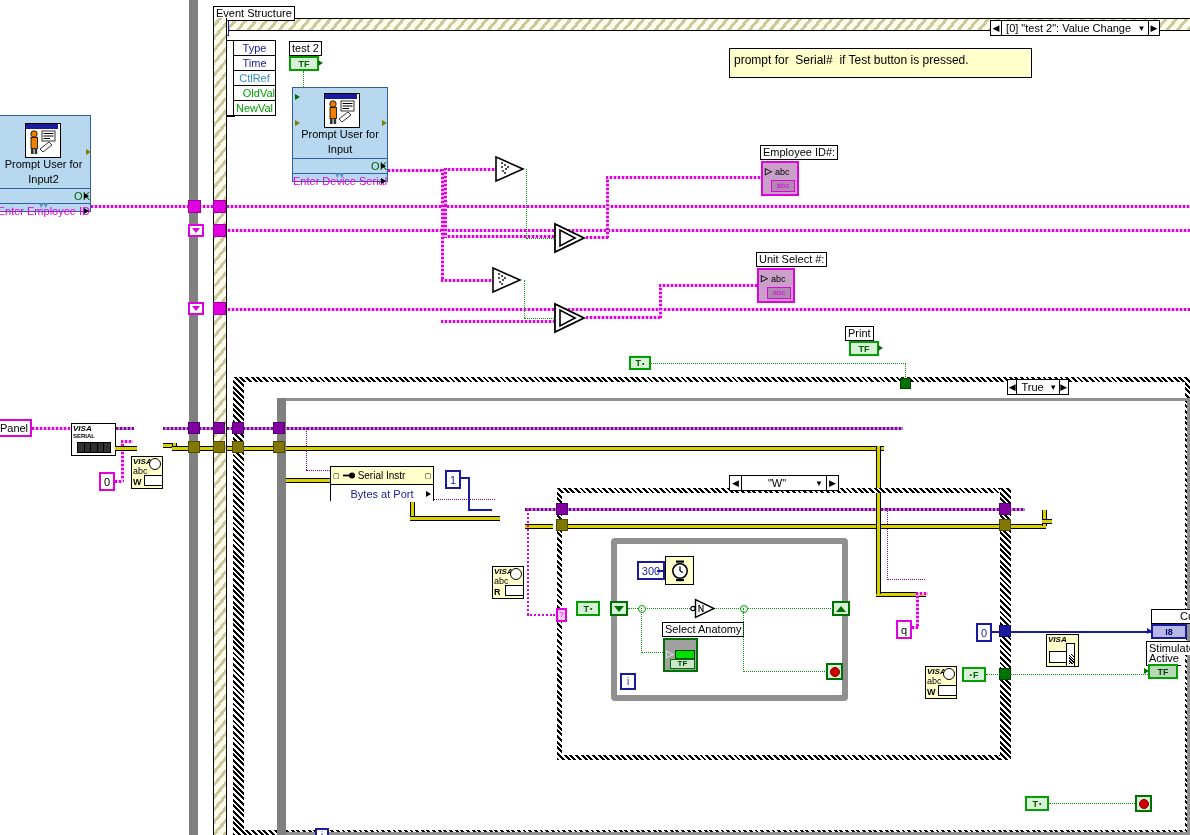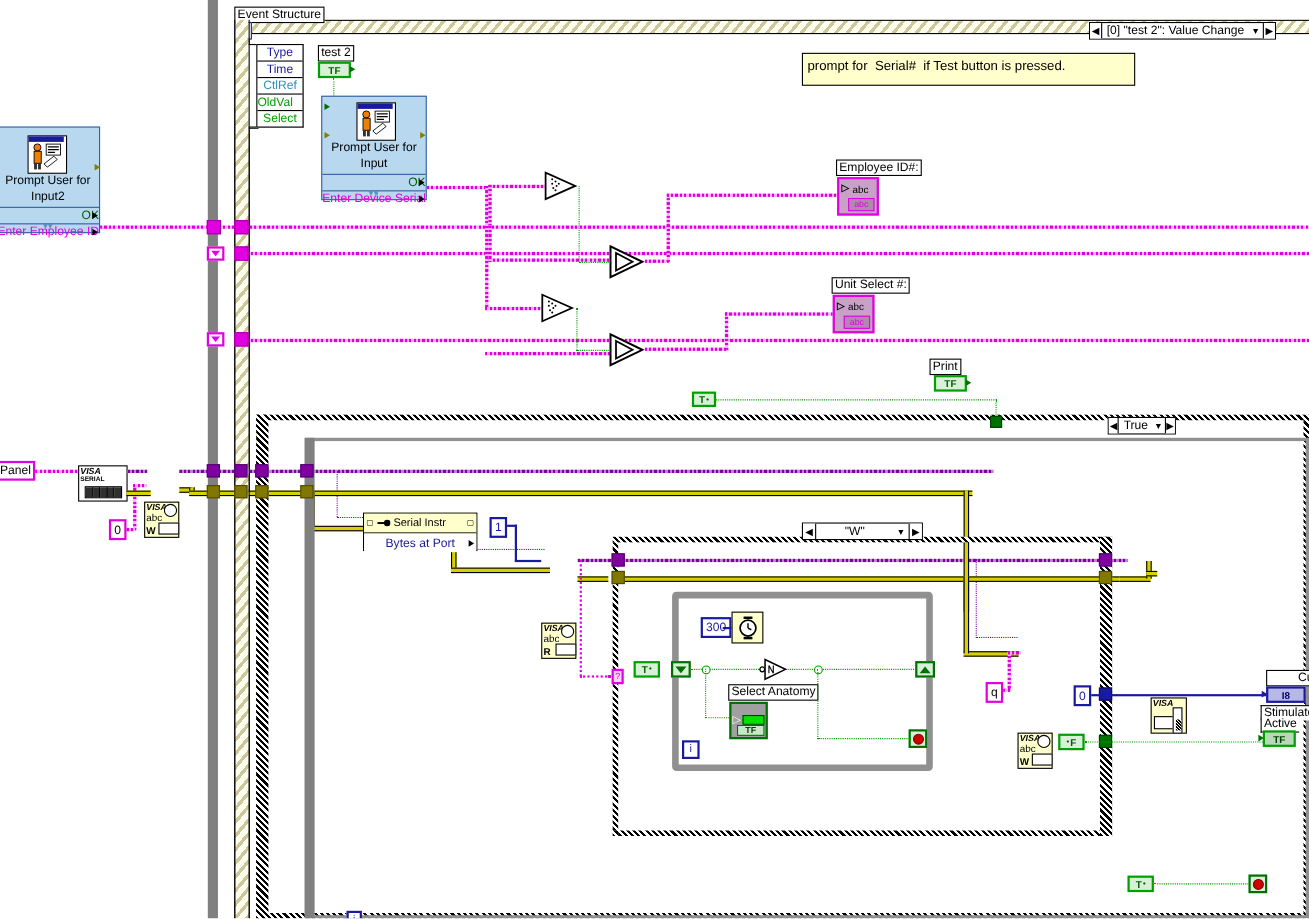--- a/index.html
+++ b/index.html
@@ -307,22 +307,22 @@
   </div>
 
   <div class="abs" style="left:224px; top:40px; width:9px; height:75px; background:#b0b0b0; border:1px solid #000;"></div>
   <div class="abs evt-terms" style="left:224px; top:40px; width:52px; height:76px; border-left:none;">
     <div style="visibility:hidden">x</div>
   </div>
   <div class="abs" style="left:233px; top:40px; width:43px; height:76px; border:1px solid #000; background:#fff; box-sizing:border-box;">
     <div style="font-size:11px;text-align:center;line-height:15px;height:15px;border-bottom:1px solid #000;color:#1a1a9e;box-sizing:border-box;">Type</div>
     <div style="font-size:11px;text-align:center;line-height:15px;height:15px;border-bottom:1px solid #000;color:#1a1a9e;box-sizing:border-box;">Time</div>
     <div style="font-size:11px;text-align:center;line-height:15px;height:15px;border-bottom:1px solid #000;color:#3090c0;box-sizing:border-box;">CtlRef</div>
-    <div style="font-size:11px;text-align:left;line-height:15px;height:15px;border-bottom:1px solid #000;color:#00a000;box-sizing:border-box;">OldVal</div>
-    <div style="font-size:11px;text-align:center;line-height:15px;height:14px;color:#00a000;box-sizing:border-box;">Select</div>
+    <div style="font-size:11px;text-align:right;line-height:15px;height:15px;border-bottom:1px solid #000;color:#00a000;box-sizing:border-box;">OldVal</div>
+    <div style="font-size:11px;text-align:center;line-height:15px;height:14px;color:#00a000;box-sizing:border-box;">NewVal</div>
   </div>
 
   <div class="abs comment" style="left:729px; top:48px; width:293px; height:22px;">prompt for  Serial#  if Test button is pressed.</div>
 
 
   <div class="abs lbl" style="left:289px; top:41px;">test 2</div>
   <div class="abs term t-bool" style="left:289px; top:56px; width:30px; height:15px;">
     <span>TF</span>
   </div>
   <div class="abs" style="left:318px; top:60px; width:0;height:0;border-left:5px solid #007000;border-top:3px solid transparent;border-bottom:3px solid transparent;"></div>

